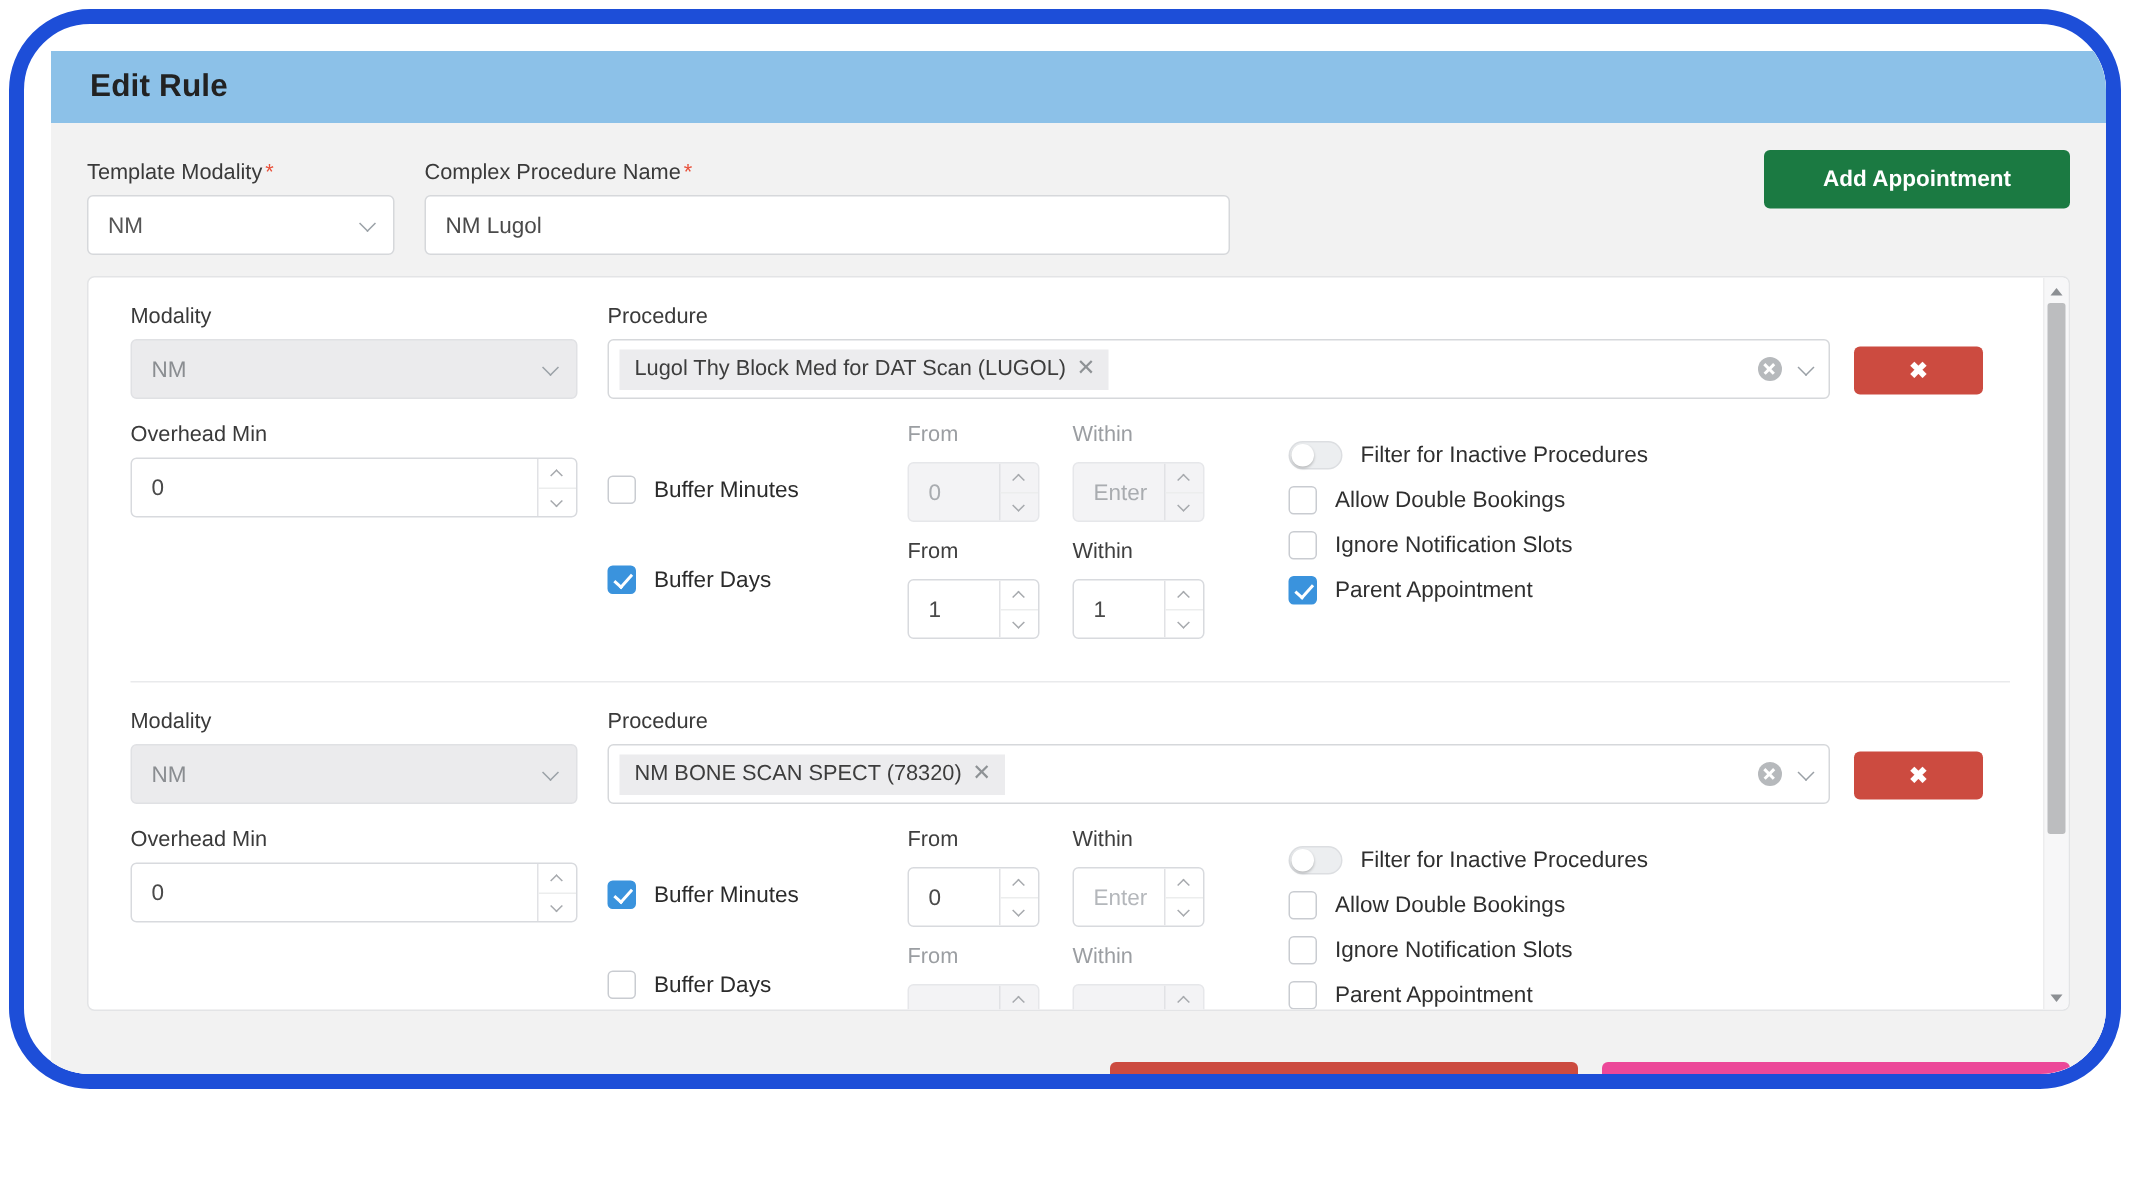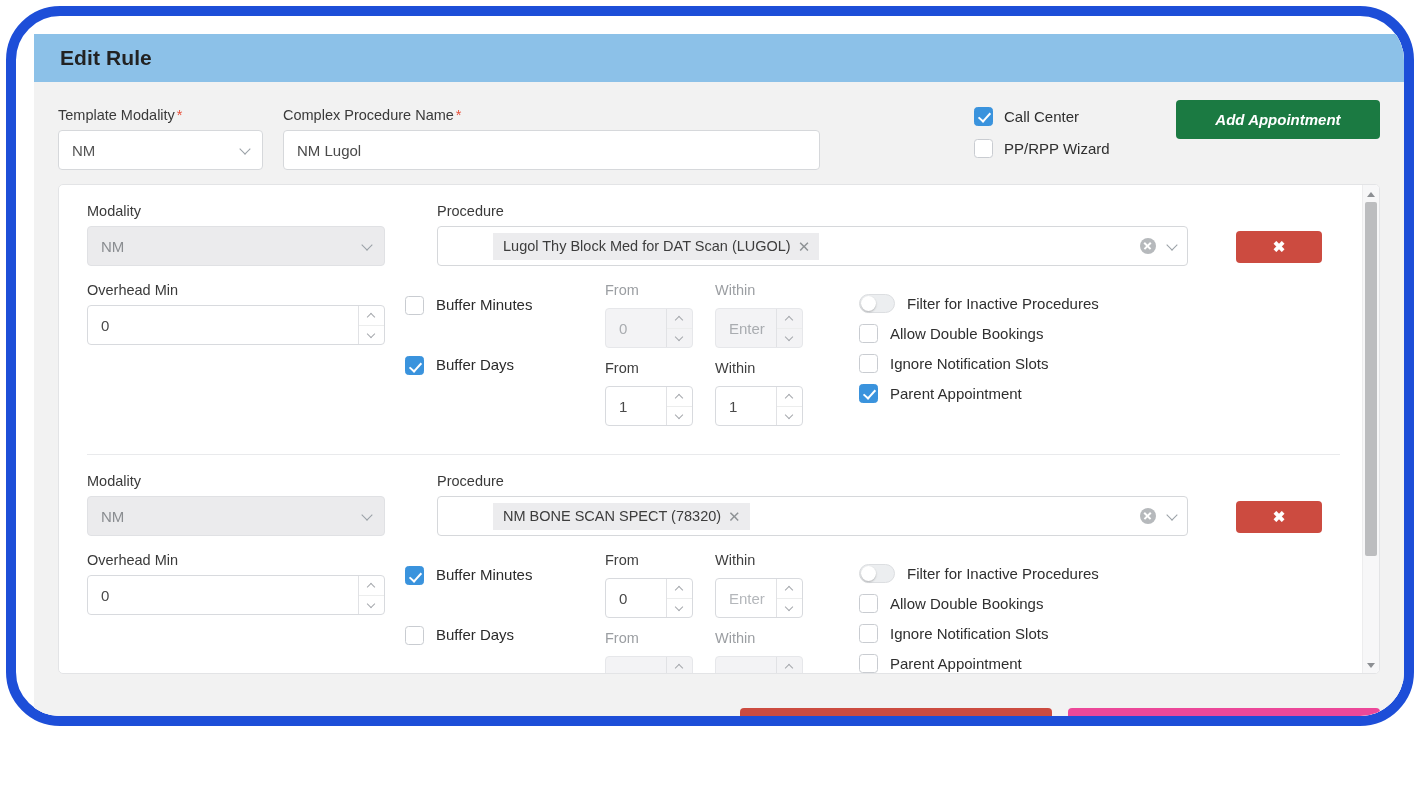--- a/index.html
+++ b/index.html
@@ -154,21 +154,20 @@
     right: 24px; top: 18px;
     width: 204px; height: 39px;
     background: #1B7A42;
     color: #ffffff;
     border: none;
     border-radius: 4px;
     font-size: 15px;
     font-weight: bold;
     font-family: "Liberation Sans", sans-serif;
     cursor: pointer;
-    font-style: italic;
   }
 
   
   .scroll-outer {
     margin: 0 24px;
     flex: 1 1 auto;
     background: #ffffff;
     border: 1px solid #e3e4e6;
     border-radius: 5px;
     position: relative;
@@ -177,45 +176,44 @@
   }
   .scroll-content {
     flex: 1 1 auto;
     padding: 0 22px 0 28px;
     overflow: hidden;
   }
 
   .proc-row { padding-top: 18px; position: relative; }
   .proc-row + .proc-row { border-top: 1px solid #e9eaec; margin-top: 16px; }
 
-  .row-line1 { display: flex; align-items: flex-start; gap: 32px; }
+  .row-line1 { display: flex; align-items: flex-start; }
   .col-modality { width: 298px; flex: 0 0 auto; }
   .col-procedure { flex: 1 1 auto; margin-left: 20px; min-width: 0; }
   .col-remove { width: 104px; flex: 0 0 auto; margin-left: 16px; padding-top: 28px; }
 
   .multi-select {
     min-height: 40px;
     background: #ffffff;
     border: 1px solid #d6d8db;
     border-radius: 4px;
     display: flex;
     align-items: center;
     padding: 0 8px 0 7px;
   }
   .tag {
     background: #ececee;
     border-radius: 0;
     padding: 5px 9px 6px 10px;
     font-size: 14.5px;
     color: #3d3d3d;
     display: inline-flex;
-    align-items: flex-end;
+    align-items: flex-start;
     gap: 7px;
     white-space: nowrap;
-    margin-left: 48px;
   }
   .tag-x { color: #8e9295; font-size: 15px; line-height: 1; cursor: pointer; }
   .ms-right {
     margin-left: auto;
     display: flex;
     align-items: center;
     gap: 11px;
     padding-left: 10px;
   }
   .clear-circle {
@@ -292,21 +290,21 @@
     left: 50%; top: 50%;
     width: 6px; height: 6px;
     margin-left: -3.5px; margin-top: -4px;
     border-right: 1.4px solid #a6a9ad;
     border-bottom: 1.4px solid #a6a9ad;
   }
   .spin .up i { transform: rotate(-135deg); margin-top: -1.5px; }
   .spin .down i { transform: rotate(45deg); margin-top: -4.5px; }
 
   .buffer-checks { width: 200px; flex: 0 0 auto; padding-top: 14px; }
-  .buffer-check-row { height: 60px; display: flex; gap: 12px; }
+  .buffer-check-row { height: 60px; display: flex; align-items: center; gap: 12px; }
   .buffer-check-row .check-label { font-size: 15px; color: #2b2b2b; }
 
   .buffer-fields { flex: 1 1 auto; display: flex; gap: 22px; }
   .bf-col { width: 88px; }
   .bf-head {
     font-size: 14.5px;
     color: #3f3f3f;
     margin-bottom: 6px;
     height: 20px;
   }
@@ -407,30 +405,20 @@
           <span>NM</span>
           <span class="chev"></span>
         </div>
       </div>
 
       <div class="fld-procname">
         <span class="field-label"><span>Complex Procedure Name</span><span class="req">*</span></span>
         <input class="text-input" value="NM Lugol" style="">
       </div>
 
-      <div class="top-checks">
-        <div class="check-row">
-          <span class="cb checked"></span>
-          <span class="check-label">Call Center</span>
-        </div>
-        <div class="check-row">
-          <span class="cb"></span>
-          <span class="check-label">PP/RPP Wizard</span>
-        </div>
-      </div>
 
       <button class="btn-add-appt">Add Appointment</button>
     </div>
 
     <div class="scroll-outer">
       <div class="scroll-content">
 
         <div class="proc-row">
           <div class="row-line1">
             <div class="col-modality">

